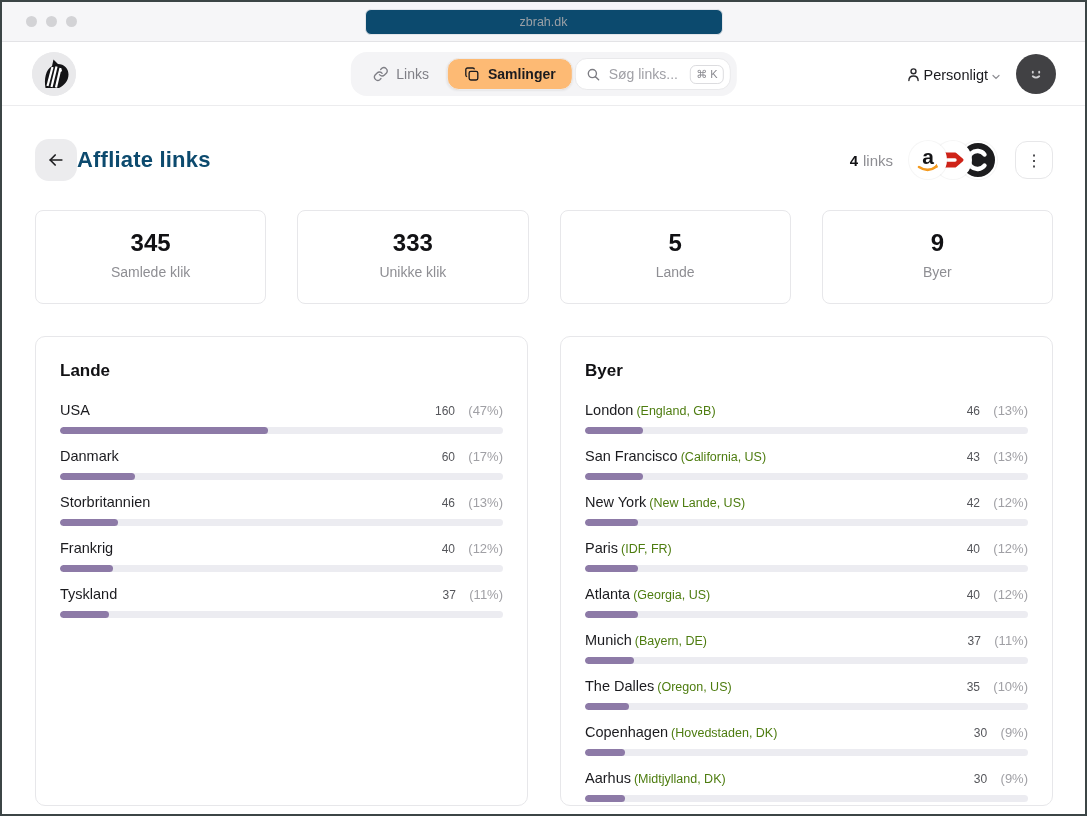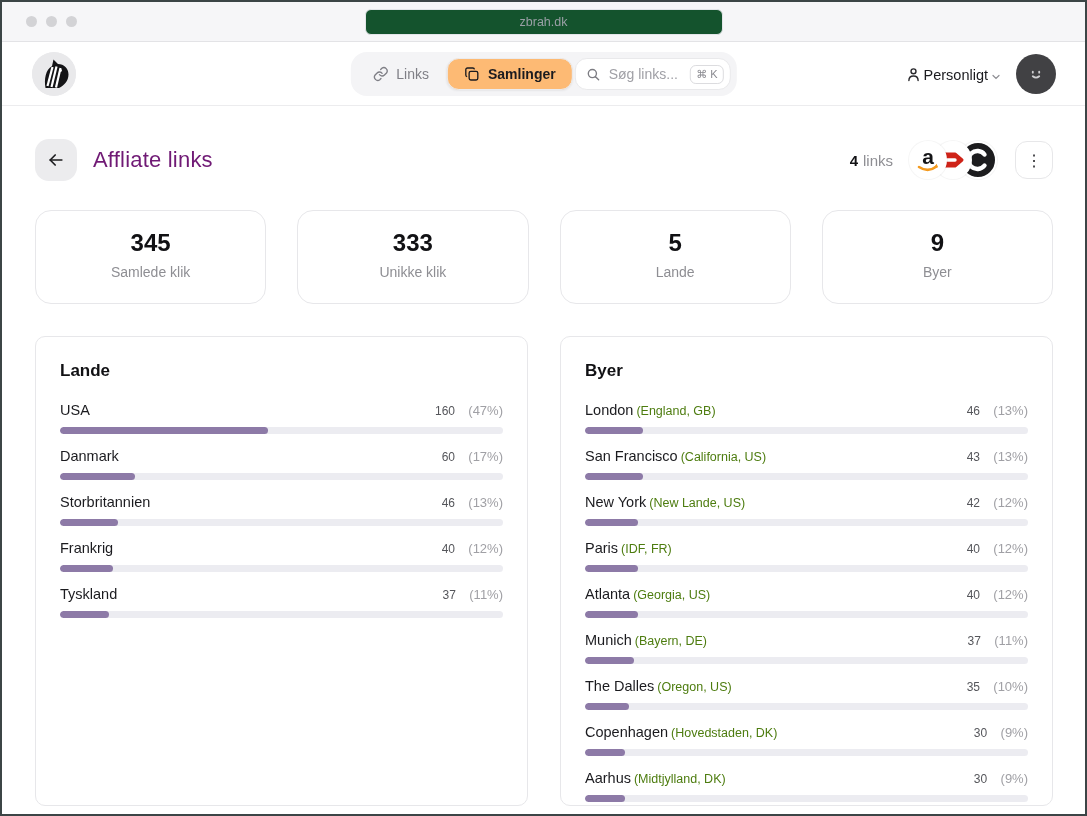--- a/index.html
+++ b/index.html
@@ -4,51 +4,51 @@
 <style>
   * { box-sizing: border-box; margin: 0; padding: 0; }
   html,body { width:1087px; height:816px; }
   body { font-family: "Liberation Sans", sans-serif; background:#fff; }
   .screen { width:1087px; height:816px; border:2px solid #3c4546; background:#fff; overflow:hidden; position:relative; }
 
   
   .chrome { height:40px; background:#f6f6f8; border-bottom:1px solid #e3e3e6; display:flex; align-items:center; position:relative; }
   .dots { display:flex; gap:9px; margin-left:24px; }
   .dot { width:11px; height:11px; border-radius:50%; background:#d3d3d6; }
-  .urlbar { position:absolute; left:50%; top:7px; transform:translateX(-50%); width:358px; height:26px; background:#14532d; border:1px solid #e3e5e9; border-radius:6px; display:flex; align-items:center; justify-content:center; font-size:12.5px; color:#9aa0a6; }
+  .urlbar { position:absolute; left:50%; top:7px; transform:translateX(-50%); width:358px; height:26px; background:#0c4a6e; border:1px solid #e3e5e9; border-radius:6px; display:flex; align-items:center; justify-content:center; font-size:12.5px; color:#9aa0a6; }
 
   
   .appbar { height:64px; background:#fff; border-bottom:1px solid #ececee; display:flex; align-items:center; position:relative; }
   .logo { width:44px; height:44px; margin-left:30px; border-radius:50%; background:#e9e9eb; display:flex; align-items:center; justify-content:center; overflow:hidden; }
   .nav { position:absolute; left:50%; top:10px; transform:translateX(-50%); height:44px; background:#f4f4f6; border-radius:16px; display:flex; align-items:center; padding:6px; gap:2px; }
   .nav-tab { display:flex; align-items:center; gap:8px; height:32px; padding:0 16px; border-radius:12px; font-size:14px; color:#7f7f86; cursor:pointer; }
   .nav-tab.active { background:#fdba74; color:#1b1b1f; font-weight:700; border:1px solid #ececee; box-shadow:0 1px 2px rgba(0,0,0,.06); }
   .searchbox { display:flex; align-items:center; gap:8px; height:32px; width:156px; padding:0 6px 0 10px; background:#fff; border:1px solid #e9e9eb; border-radius:12px; color:#a0a0a6; font-size:14px; }
   .kbd { margin-left:auto; border:1px solid #dcdcdf; border-radius:6px; padding:2px 5px; font-size:11px; color:#8a8a90; background:#fff; white-space:nowrap; }
   .account { position:absolute; right:29px; top:12px; display:flex; align-items:center; gap:14px; }
   .account-btn { display:flex; align-items:flex-end; gap:2px; font-size:14.5px; color:#1b1b1f; cursor:pointer; }
   .avatar { width:40px; height:40px; border-radius:50%; background:#414144; display:flex; align-items:center; justify-content:center; }
 
   
   .main { padding:0 32px 0 33px; }
   .title-row { margin-top:33px; display:flex; align-items:center; }
   .back-btn { width:42px; height:42px; border-radius:14px; background:#ececee; border:none; display:flex; align-items:center; justify-content:center; cursor:pointer; }
-  .page-title { margin-left:16px; font-size:22px; font-weight:400; color:#701a75; letter-spacing:.2px; }
+  .page-title { margin-left:0; font-size:22px; font-weight:700; color:#0c4a6e; letter-spacing:.2px; }
   .title-right { margin-left:auto; display:flex; align-items:center; }
   .links-count { font-size:15px; font-weight:800; color:#111114; }
   .links-word { font-size:15px; color:#8e8e93; margin-left:5px; }
   .favicons { display:flex; margin-left:16px; }
   .favicon { width:38px; height:38px; border-radius:50%; border:2px solid #fff; margin-left:-13px; background:#fff; box-shadow:0 0 0 1px rgba(0,0,0,.04); display:flex; align-items:center; justify-content:center; overflow:hidden; }
   .favicon:first-child { margin-left:0; }
   .f1{ z-index:3;} .f2{ z-index:2;} .f3{ z-index:1; background:#1c1c1e;}
   .kebab-btn { margin-left:18px; width:38px; height:38px; border-radius:12px; background:#fff; border:1px solid #e7e7e9; display:flex; align-items:center; justify-content:center; cursor:pointer; font-size:16px; color:#2a2a2e; }
 
   
   .stats { margin-top:29px; display:grid; grid-template-columns:repeat(4,1fr); gap:31px; }
-  .stat-card { height:94px; background:#fff; border:1px solid #e7e7ea; border-radius:16px; text-align:center; padding-top:18px; }
+  .stat-card { height:94px; background:#fff; border:1px solid #e7e7ea; border-radius:8px; text-align:center; padding-top:18px; }
   .stat-value { font-size:24px; font-weight:800; color:#111114; }
   .stat-label { margin-top:7px; font-size:14px; color:#8e8e93; }
 
   
   .panels { margin-top:32px; display:grid; grid-template-columns:1fr 1fr; gap:32px; }
   .panel { height:470px; background:#fff; border:1px solid #e7e7ea; border-radius:10px; padding:24px; overflow:hidden; }
   .panel-title { font-size:17px; font-weight:800; color:#111114; margin-bottom:19px; }
   .row { margin-bottom:12px; }
   .row-top { display:flex; justify-content:space-between; align-items:baseline; line-height:19px; }
   .row-label { font-size:14.5px; color:#1b1b1f; }

